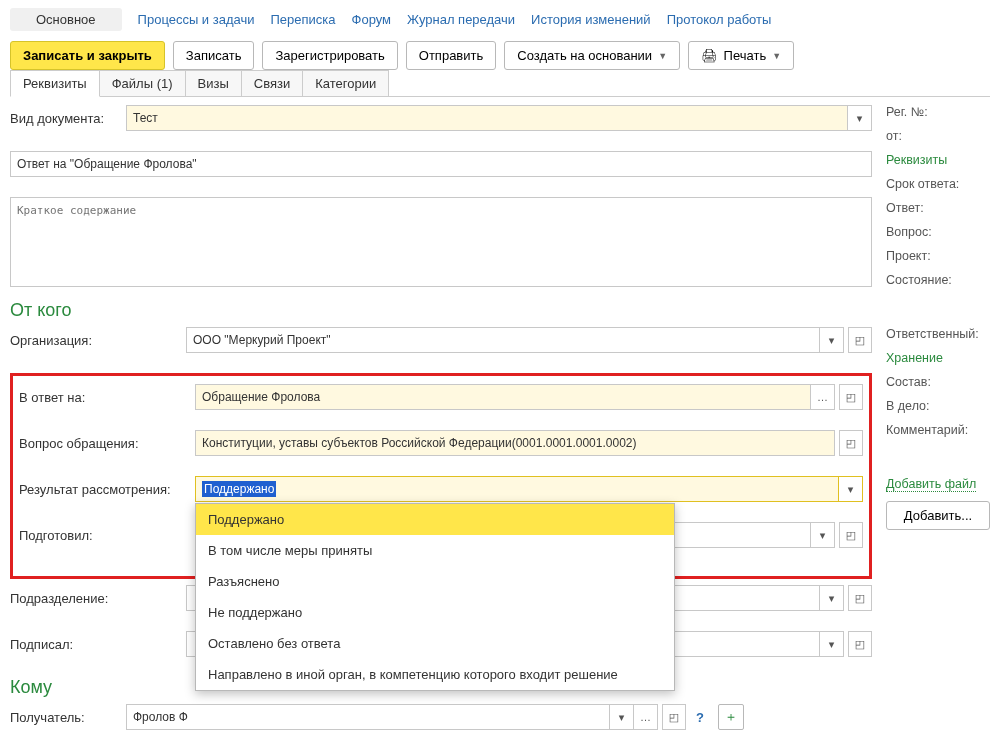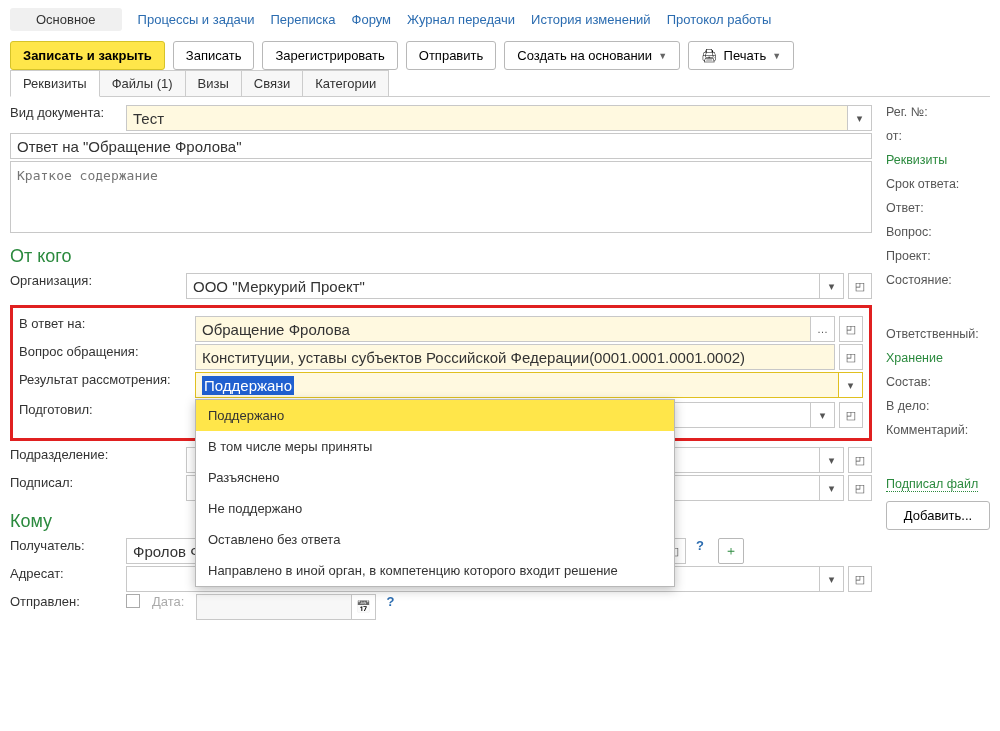--- a/index.html
+++ b/index.html
@@ -42,30 +42,30 @@
     position: relative;
   }
   .tab.active { background: #fff; border-bottom: 1px solid #fff; margin-bottom: -1px; font-weight: normal; }
 
   .body { display: flex; margin-top: 8px; }
   .main { flex: 1; min-width: 0; }
   .side { width: 118px; padding-left: 14px; font-size: 12.5px; }
   .side .row { margin-bottom: 10px; color: #555; }
   .side .row.green { color: #2b8a3e; font-weight: normal; }
 
-  .form-row { display: flex; margin-bottom: 2px; gap: 6px; }
+  .form-row { display: flex; align-items: center; margin-bottom: 20px; gap: 6px; }
   .form-row label { width: 170px; color: #333; }
   .form-row.compact label { width: 110px; }
   .form-row .field { flex: 1; display: flex; }
 
   .input {
     height: 26px;
     border: 1px solid #c8c8c8;
     padding: 0 6px;
-    font-size: 15px;
+    font-size: 12px;
     background: #fff;
     display: flex;
     align-items: center;
     flex: 1;
   }
   .input.yellow { background: #fff9e0; }
   .input.selected-text { background: #fff9e0; }
   .input.selected-text span { background: #2060d0; color: #fff; padding: 1px 2px; }
 
   .icon-btn {
@@ -77,24 +77,24 @@
     align-items: center;
     justify-content: center;
     cursor: pointer;
     font-size: 11px;
     color: #555;
   }
   .icon-btn.sep { border-left: 1px solid #c8c8c8; margin-left: 4px; }
 
   .textarea {
     width: 100%;
-    height: 72px;
+    height: 90px;
     border: 1px solid #c8c8c8;
     padding: 6px;
-    font-size: 13px;
+    font-size: 11px;
     color: #aaa;
     background: #fff;
     resize: none;
   }
 
   .section-title { color: #2b8a3e; margin: 10px 0 6px 0; font-size: 18px; }
 
   .red-frame { border: 3px solid #e02020; padding: 8px 6px 8px 6px; margin: 6px 0; }
 
   .dropdown {
@@ -306,17 +306,17 @@
       <div class="row">Вопрос:</div>
       <div class="row">Проект:</div>
       <div class="row">Состояние:</div>
       <div style="height:30px;"></div>
       <div class="row">Ответственный:</div>
       <div class="row green">Хранение</div>
       <div class="row">Состав:</div>
       <div class="row">В дело:</div>
       <div class="row">Комментарий:</div>
       <div style="height:30px;"></div>
-      <div class="row"><span class="dotted-underline">Подписал файл</span></div>
+      <div class="row"><span class="dotted-underline">Добавить файл</span></div>
       <button class="btn" style="width:100%; justify-content:center;">Добавить...</button>
     </div>
   </div>
 </div>
 
 </body></html>

